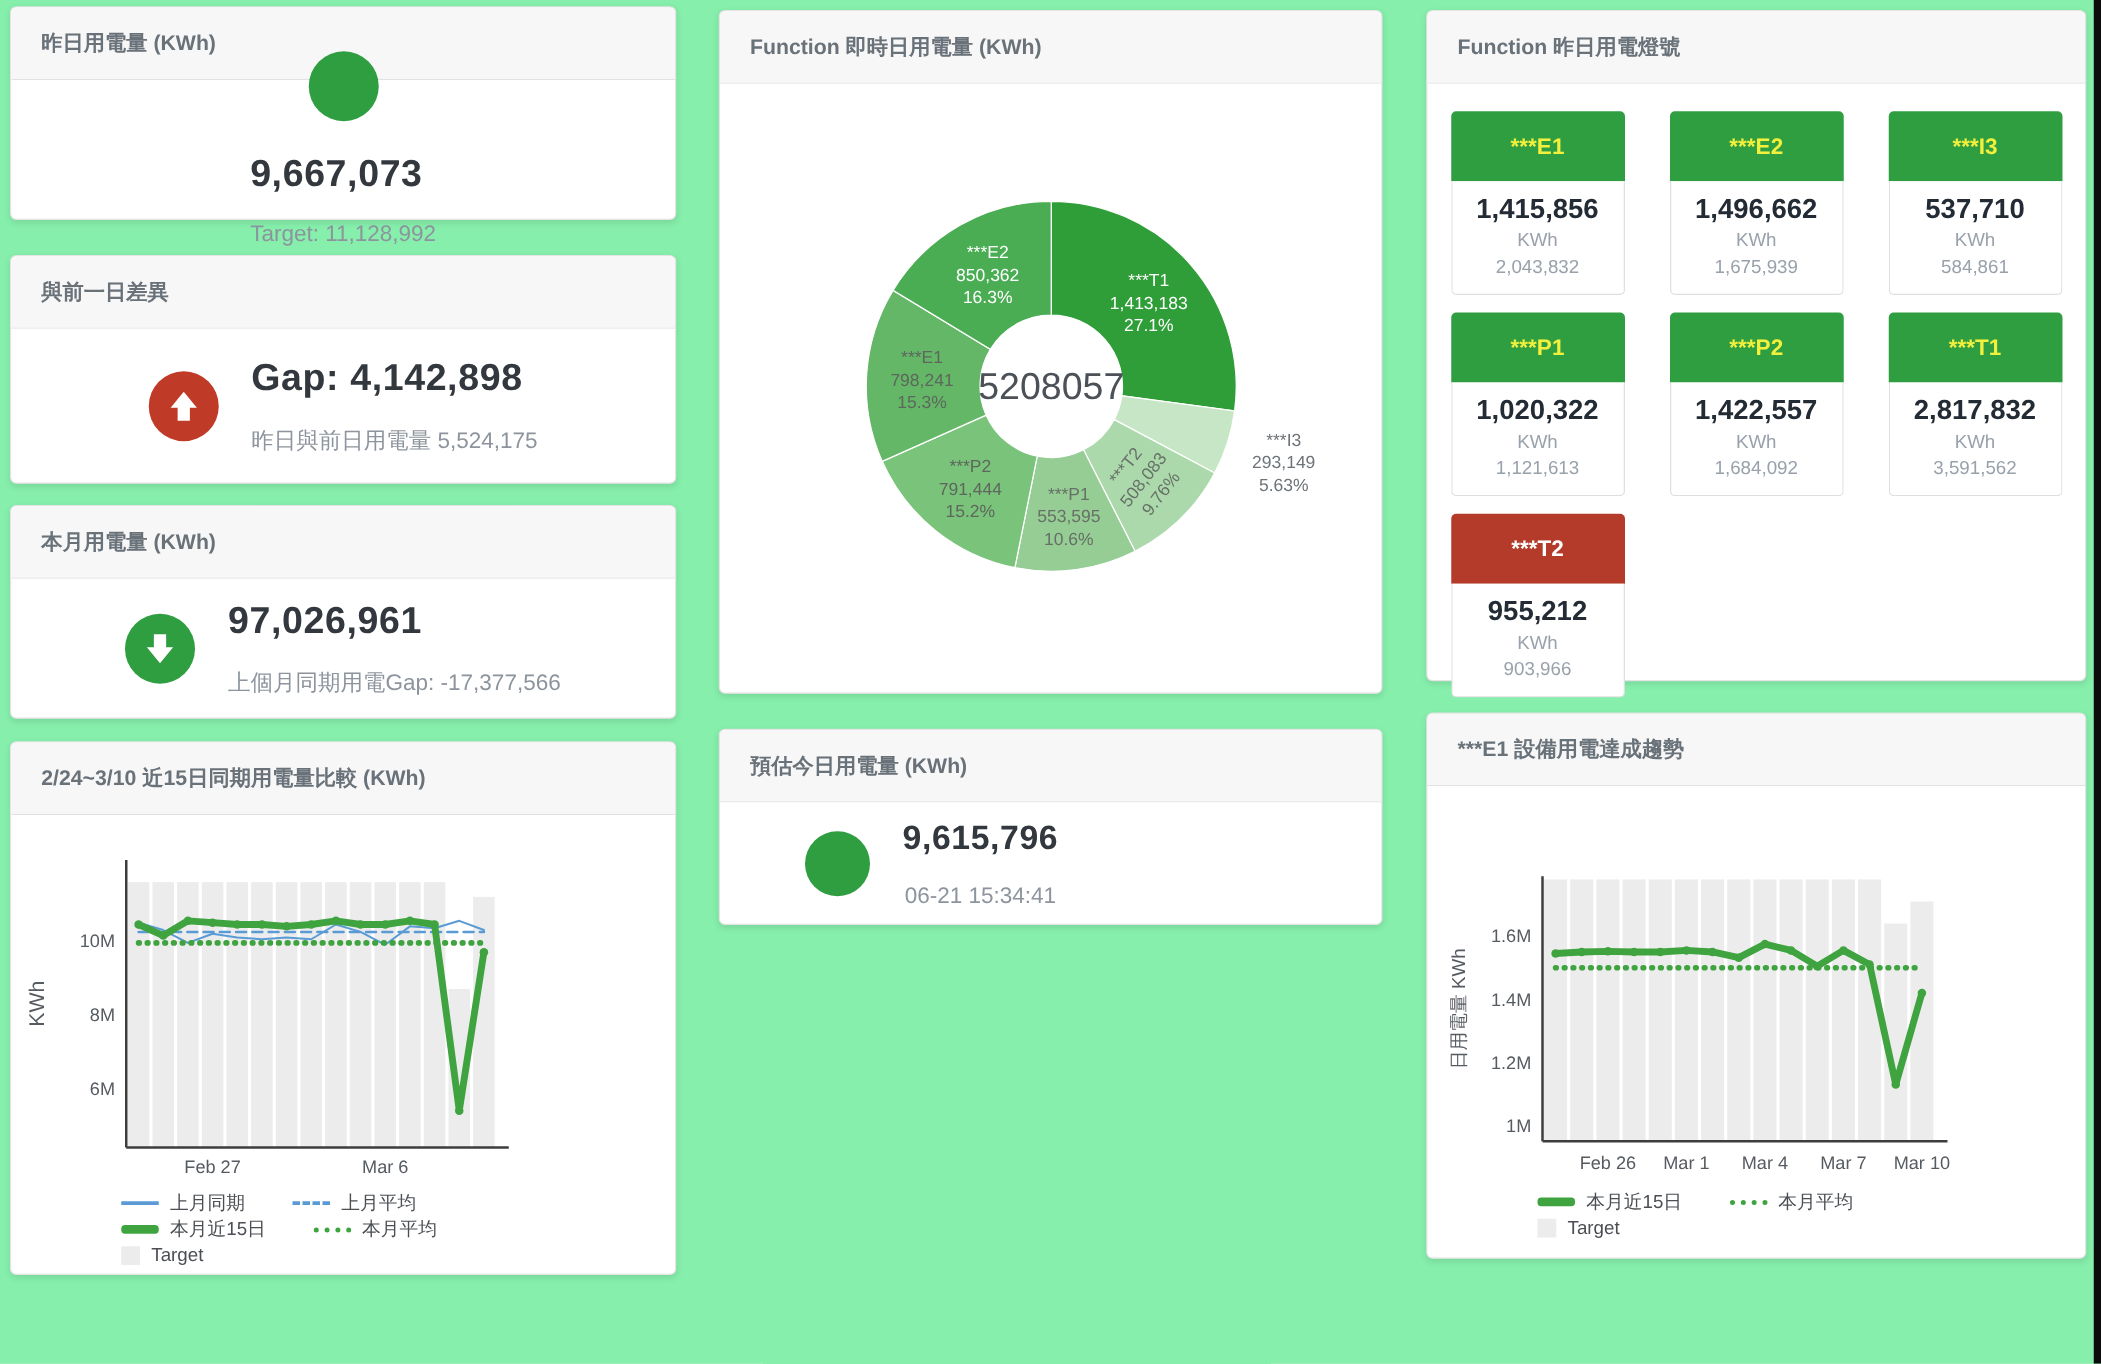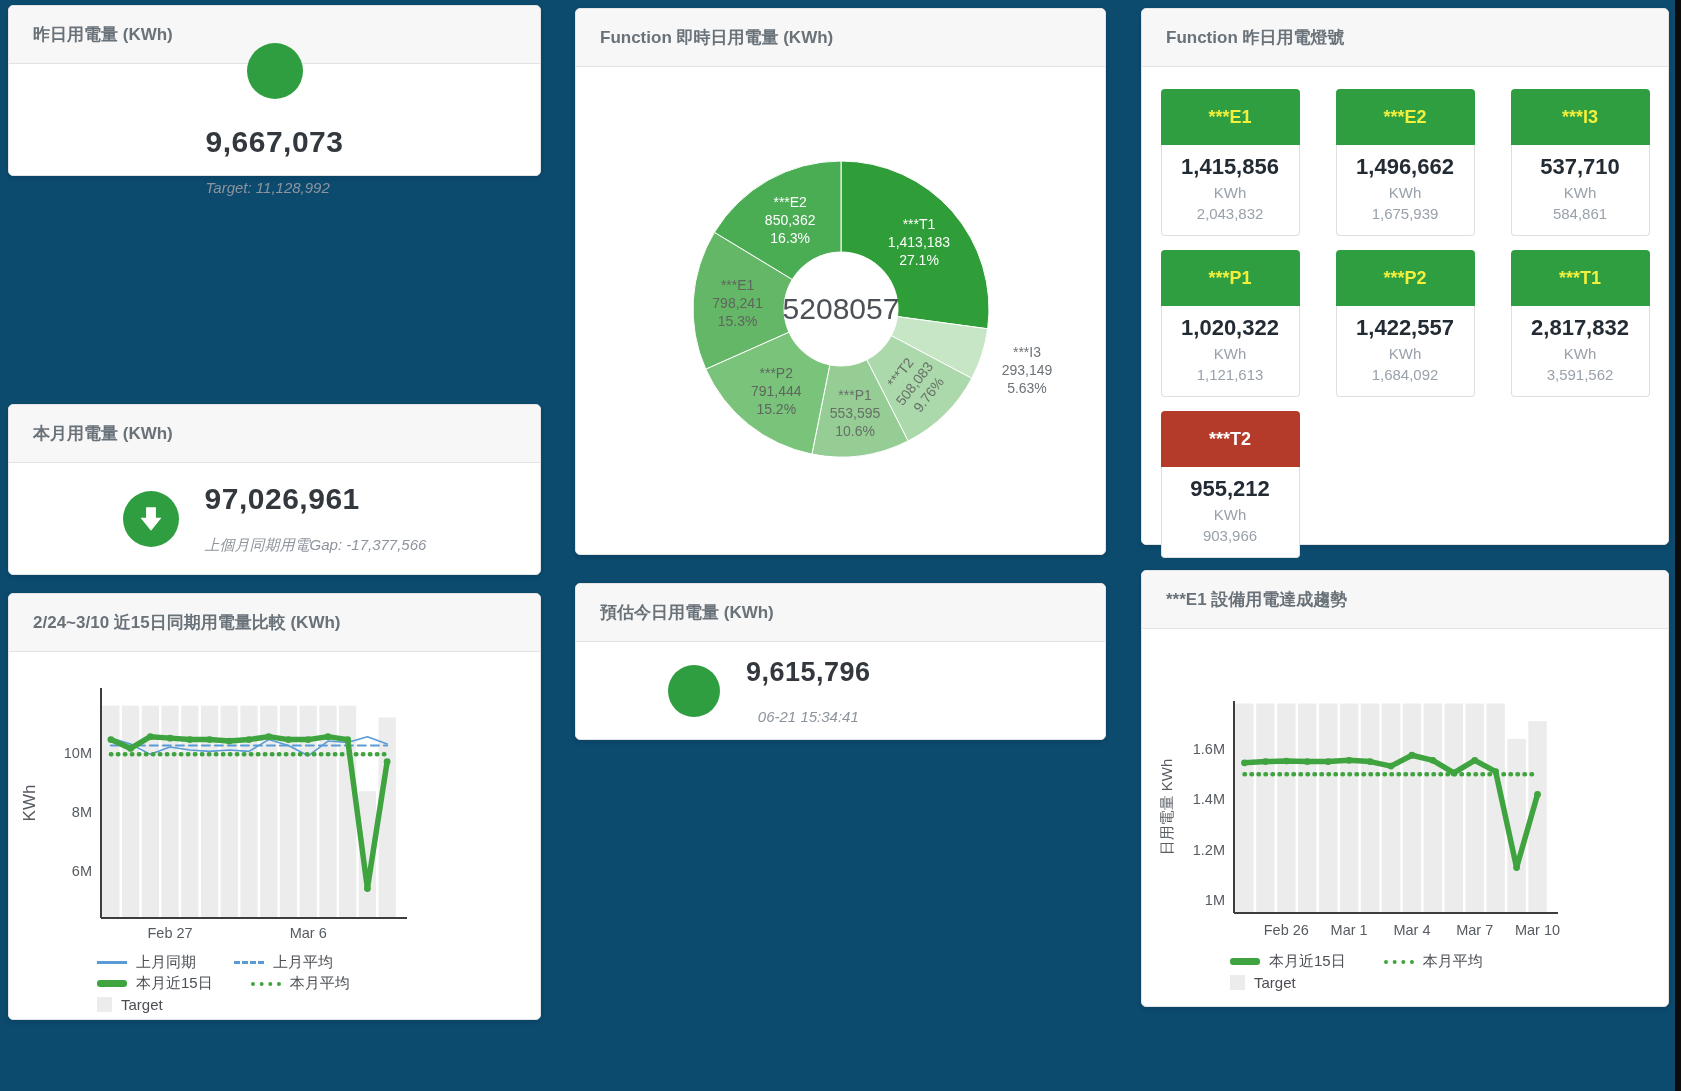--- a/index.html
+++ b/index.html
@@ -1,31 +1,31 @@
 <!DOCTYPE html>
 <html><head>
 <meta charset="utf-8">
 <style>
   html,body{margin:0;padding:0;}
   body{font-family:"Liberation Sans","DejaVu Sans",sans-serif;background:#f0f1f2;}
-  .page{position:relative;width:1681px;height:1091px;background:#0c4a6e;overflow:hidden;}
+  .page{position:relative;width:1681px;height:1091px;background:#86efac;overflow:hidden;}
   .panel{position:absolute;background:#fff;border:1px solid #e4e4e4;border-radius:5px;
          box-shadow:0 2px 5px rgba(0,0,0,.10);}
   .panel-header{height:57px;display:flex;align-items:center;padding:0 24px;background:#f7f7f7;
          border-bottom:1px solid #e2e2e2;border-radius:5px 5px 0 0;font-size:17px;font-weight:bold;color:#697179;}
   .panel-body{position:relative;}
 
   
   .stat-body{display:flex;align-items:center;justify-content:center;gap:26px;}
   .stat-circle{width:56px;height:56px;border-radius:50%;display:flex;align-items:center;justify-content:center;flex:0 0 auto;}
   .stat-circle.green{background:#2f9e41;}
   .stat-circle.red{background:#c03a28;}
   .stat-text{text-align:left;}
   .stat-value{font-size:30px;font-weight:bold;color:#33383e;letter-spacing:.5px;}
-  .stat-sub{font-size:15px;color:#8d949d;margin-top:20px;font-style:italic;}
+  .stat-sub{font-size:18px;color:#8d949d;margin-top:20px;}
 
   
   .tiles-grid{display:grid;grid-template-columns:repeat(3,139px);gap:14px 36px;justify-content:center;padding:22px 0 0 0;}
   .tile{border-radius:4px;}
   .tile-head{height:56px;display:flex;align-items:center;justify-content:center;border-radius:4px 4px 0 0;
              font-size:18px;font-weight:bold;}
   .tile-head.ok{background:#2f9e41;color:#f2ef3d;}
   .tile-head.alert{background:#b43b29;color:#ffffff;}
   .tile-body{background:#fff;border:1px solid #dfdfdf;border-top:none;border-radius:0 0 4px 4px;
              text-align:center;padding:9px 4px 13px 4px;}
@@ -56,20 +56,34 @@
     <div class="panel-header">昨日用電量 (KWh)</div>
     <div class="panel-body stat-body" style="height:111px;flex-direction:column;">
       <div class="stat-circle green"></div>
       <div class="stat-text">
         <div class="stat-value">9,667,073</div>
         <div class="stat-sub">Target: 11,128,992</div>
       </div>
     </div>
   </div>
 
+  <div class="panel" id="p-daygap" style="left:8px;top:204px;width:531px;height:181px;">
+    <div class="panel-header">與前一日差異</div>
+    <div class="panel-body stat-body" style="height:123px;">
+      <div class="stat-circle red">
+        <svg width="28" height="28" viewBox="-12 -12 24 24">
+            <path d="M0,-10 L9,1 L4.2,1 L4.2,10 L-4.2,10 L-4.2,1 L-9,1 Z" fill="#ffffff"></path>
+          </svg>
+      </div>
+      <div class="stat-text">
+        <div class="stat-value">Gap: 4,142,898</div>
+        <div class="stat-sub">昨日與前日用電量 5,524,175</div>
+      </div>
+    </div>
+  </div>
 
   <div class="panel" id="p-month" style="left:8px;top:404px;width:531px;height:169px;">
     <div class="panel-header">本月用電量 (KWh)</div>
     <div class="panel-body stat-body" style="height:111px;">
       <div class="stat-circle green">
         <svg width="28" height="28" viewBox="-12 -12 24 24">
             <path d="M0,-10 L9,1 L4.2,1 L4.2,10 L-4.2,10 L-4.2,1 L-9,1 Z" fill="#ffffff" transform="rotate(180)"></path>
           </svg>
       </div>
       <div class="stat-text">
@@ -175,21 +189,21 @@
           <text x="-103.39201289582633" y="-18.561377092446506" text-anchor="middle" fill="#5d675d" font-size="14"><tspan x="-103.39201289582633" dy="0">***E1</tspan><tspan x="-103.39201289582633" dy="18">798,241</tspan><tspan x="-103.39201289582633" dy="18">15.3%</tspan></text>
           <path d="M-126.56732816081546,-76.711872889615 A148,148 0 0 1 9.520086086085689e-14,-148 L3.666519641262731e-14,-57 A57,57 0 0 0 -48.74552503490866,-29.54443753181118 Z" fill="#4aad53" stroke="#ffffff" stroke-width="1"></path>
           <text x="-50.84198549449619" y="-102.26656363780243" text-anchor="middle" fill="#ffffff" font-size="14"><tspan x="-50.84198549449619" dy="0">***E2</tspan><tspan x="-50.84198549449619" dy="18">850,362</tspan><tspan x="-50.84198549449619" dy="18">16.3%</tspan></text>
           <text x="0" y="10" text-anchor="middle" fill="#4b5157" font-size="30">5208057</text>
         </svg>
     </div>
   </div>
 
   <div class="panel" id="p-estimate" style="left:575px;top:583px;width:529px;height:155px;">
     <div class="panel-header">預估今日用電量 (KWh)</div>
-    <div class="panel-body stat-body" style="height:97px;padding-left:92px;justify-content:flex-start;">
+    <div class="panel-body stat-body" style="height:97px;padding-left:68px;justify-content:flex-start;">
       <div class="stat-circle green" style="width:52px;height:52px;"></div>
       <div class="stat-text" style="text-align:center;">
         <div class="stat-value" style="font-size:27px;">9,615,796</div>
         <div class="stat-sub">06-21 15:34:41</div>
       </div>
     </div>
   </div>
 
   <div class="panel" id="p-tiles" style="left:1141px;top:8px;width:526px;height:535px;">
     <div class="panel-header">Function 昨日用電燈號</div>

